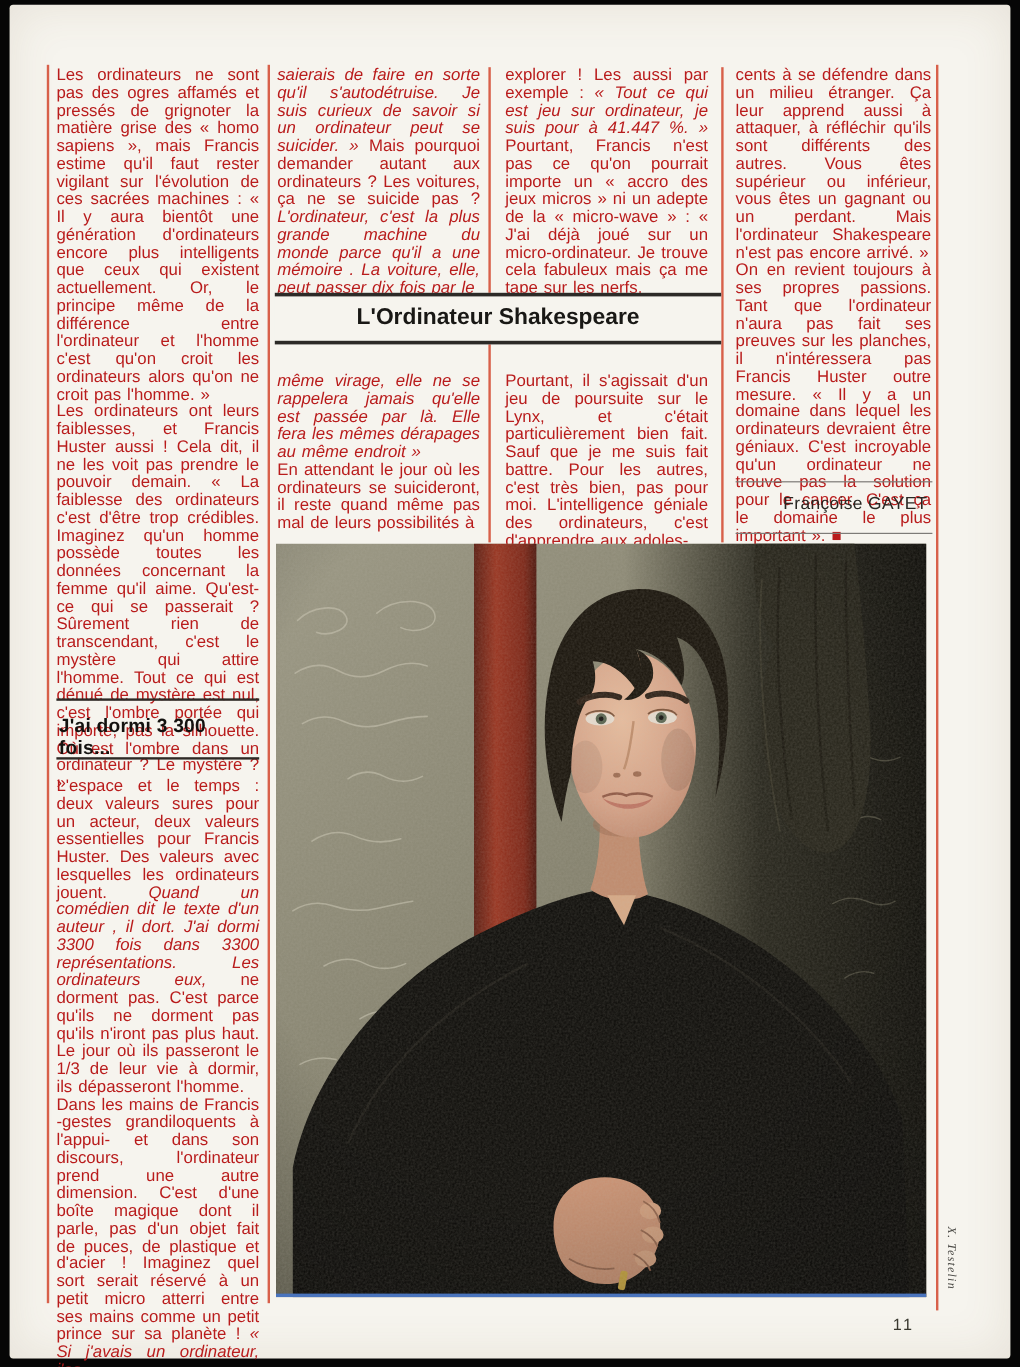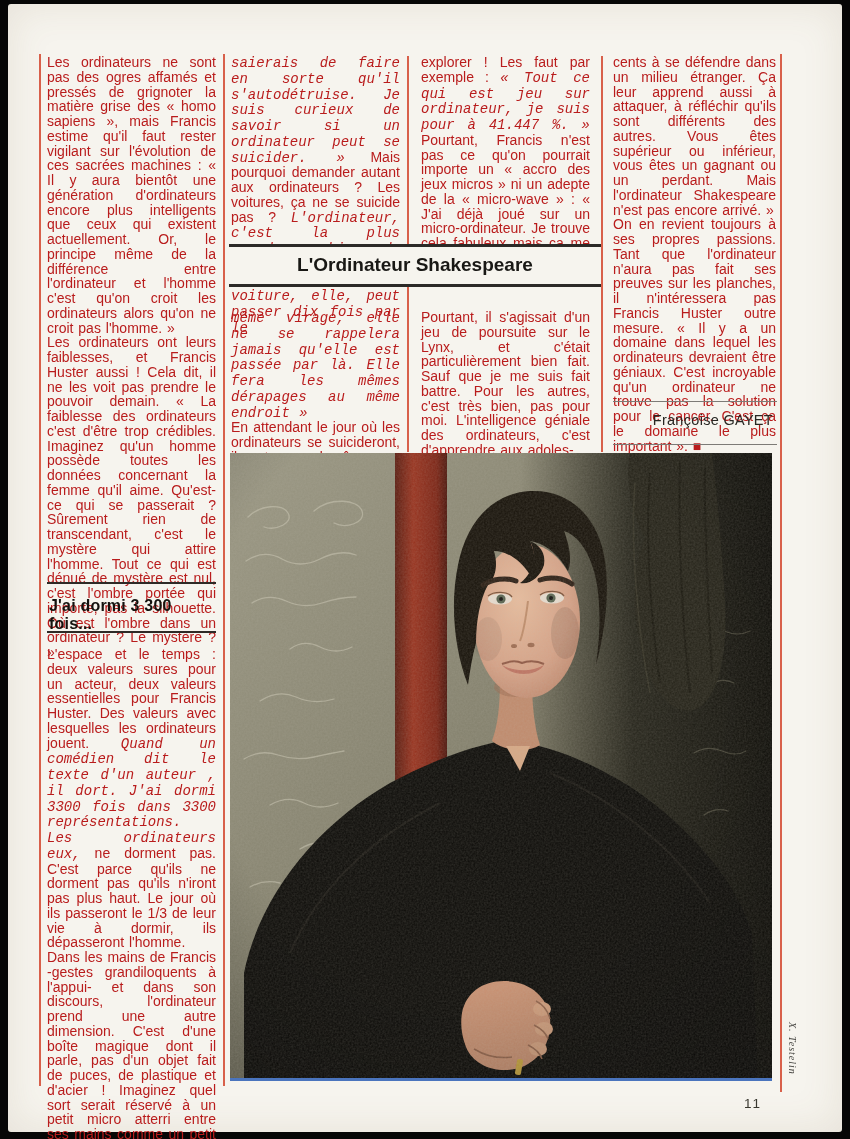--- a/index.html
+++ b/index.html
@@ -20,21 +20,21 @@
        text-align:center;font-weight:bold;font-size:19px;line-height:23px;
        color:#191815;z-index:3;}
   .byline{position:absolute;font-weight:normal;font-size:14.5px;color:#282723;text-align:right;
        letter-spacing:.3px;}
   .photo{position:absolute;left:222px;top:449px;width:542px;height:628px;margin:0;z-index:2;}
   .credit{position:absolute;left:779px;top:1018px;height:90px;writing-mode:vertical-rl;
        font-family:"Liberation Serif","DejaVu Serif",serif;font-style:italic;font-size:10px;
        color:#4c4b47;letter-spacing:1px;}
   .pagenum{position:absolute;left:736px;top:1092px;width:34px;text-align:left;
        font-size:13.5px;color:#39382f;letter-spacing:2px;}
-  .italic{font-style:italic;font-family:Liberation Mono, monospace;}
+  .italic{font-style:italic;}
 </style>
 </head>
 <body>
 
 <div class="frame">
   <div class="page">
 
     <div class="vrule" style="left:31px;top:50px;height:1032px"></div>
     <div class="vrule" style="left:215px;top:50px;height:1032px"></div>
     <div class="vrule" style="left:399px;top:52px;height:396px"></div>
@@ -62,21 +62,21 @@
     <div class="headline-box">
       <div>L'Ordinateur Shakespeare</div>
     </div>
 
     <section class="col" style="left:223px;top:306px;width:169px">
       <p><span class="italic">même virage, elle ne se rappelera jamais qu'elle est passée par là. Elle fera les mêmes dérapages au même endroit »</span></p>
       <p><span>En attendant le jour où les ordinateurs se suicideront, il reste quand même pas mal de leurs possibilités à</span></p>
     </section>
 
     <section class="col" style="left:413px;top:51px;width:169px">
-      <p><span>explorer ! Les faut par exemple : </span><span class="italic">« Tout ce qui est jeu sur ordinateur, je suis pour à 41.447 %. »</span><span> Pourtant, Francis n'est pas ce qu'on pourrait importe un « accro des jeux micros » ni un adepte de la « micro-wave » : « J'ai déjà joué sur un micro-ordinateur. Je trouve cela fabuleux mais ça me tape sur les nerfs.</span></p>
+      <p><span>explorer ! Les aussi par exemple : </span><span class="italic">« Tout ce qui est jeu sur ordinateur, je suis pour à 41.447 %. »</span><span> Pourtant, Francis n'est pas ce qu'on pourrait importe un « accro des jeux micros » ni un adepte de la « micro-wave » : « J'ai déjà joué sur un micro-ordinateur. Je trouve cela fabuleux mais ça me tape sur les nerfs.</span></p>
     </section>
     <section class="col" style="left:413px;top:306px;width:169px">
       <p><span>Pourtant, il s'agissait d'un jeu de poursuite sur le Lynx, et c'était particulièrement bien fait. Sauf que je me suis fait battre. Pour les autres, c'est très bien, pas pour moi. L'intelligence géniale des ordinateurs, c'est d'apprendre aux adoles-</span></p>
     </section>
 
     <section class="col" style="left:605px;top:51px;width:163px">
       <p><span>cents à se défendre dans un milieu étranger. Ça leur apprend aussi à attaquer, à réfléchir qu'ils sont différents des autres. Vous êtes supérieur ou inférieur, vous êtes un gagnant ou un perdant. Mais l'ordinateur Shakespeare n'est pas encore arrivé. »</span></p>
       <p><span>On en revient toujours à ses propres passions. Tant que l'ordinateur n'aura pas fait ses preuves sur les planches, il n'intéressera pas Francis Huster outre mesure. « Il y a un domaine dans lequel les ordinateurs devraient être géniaux. C'est incroyable qu'un ordinateur ne trouve pas la solution pour le cancer. C'est ça le domaine le plus important ».  ■</span></p>
     </section>
 

